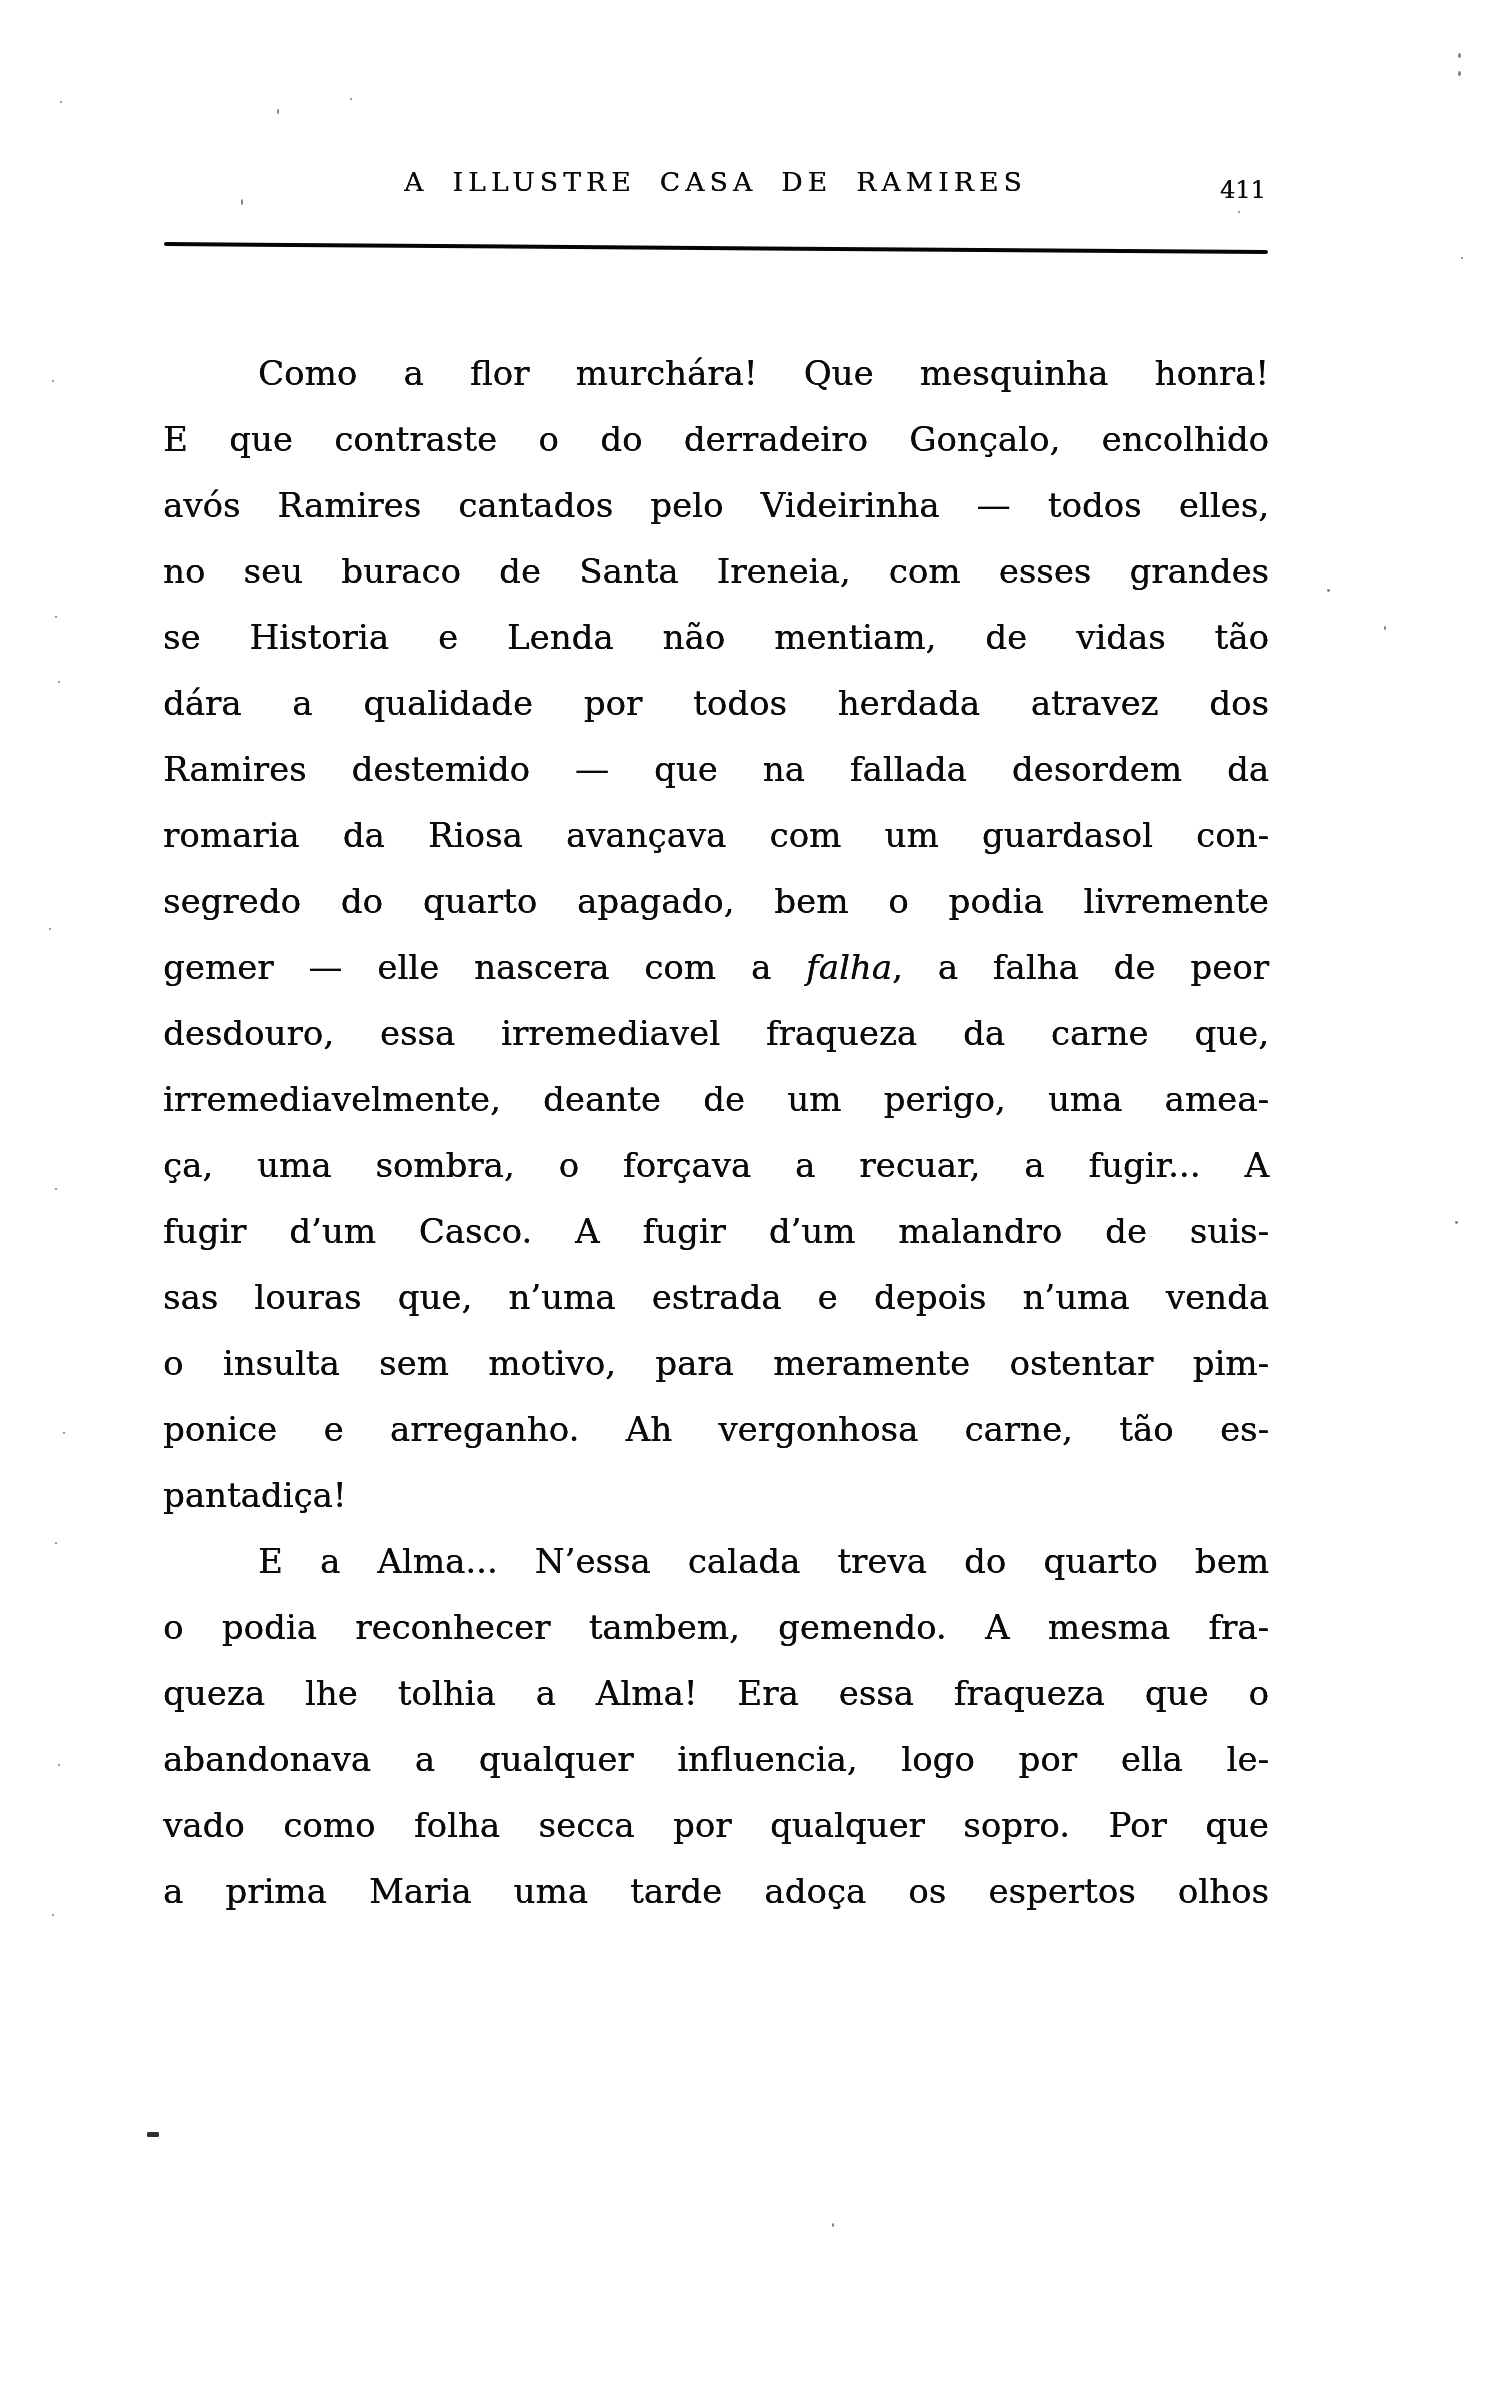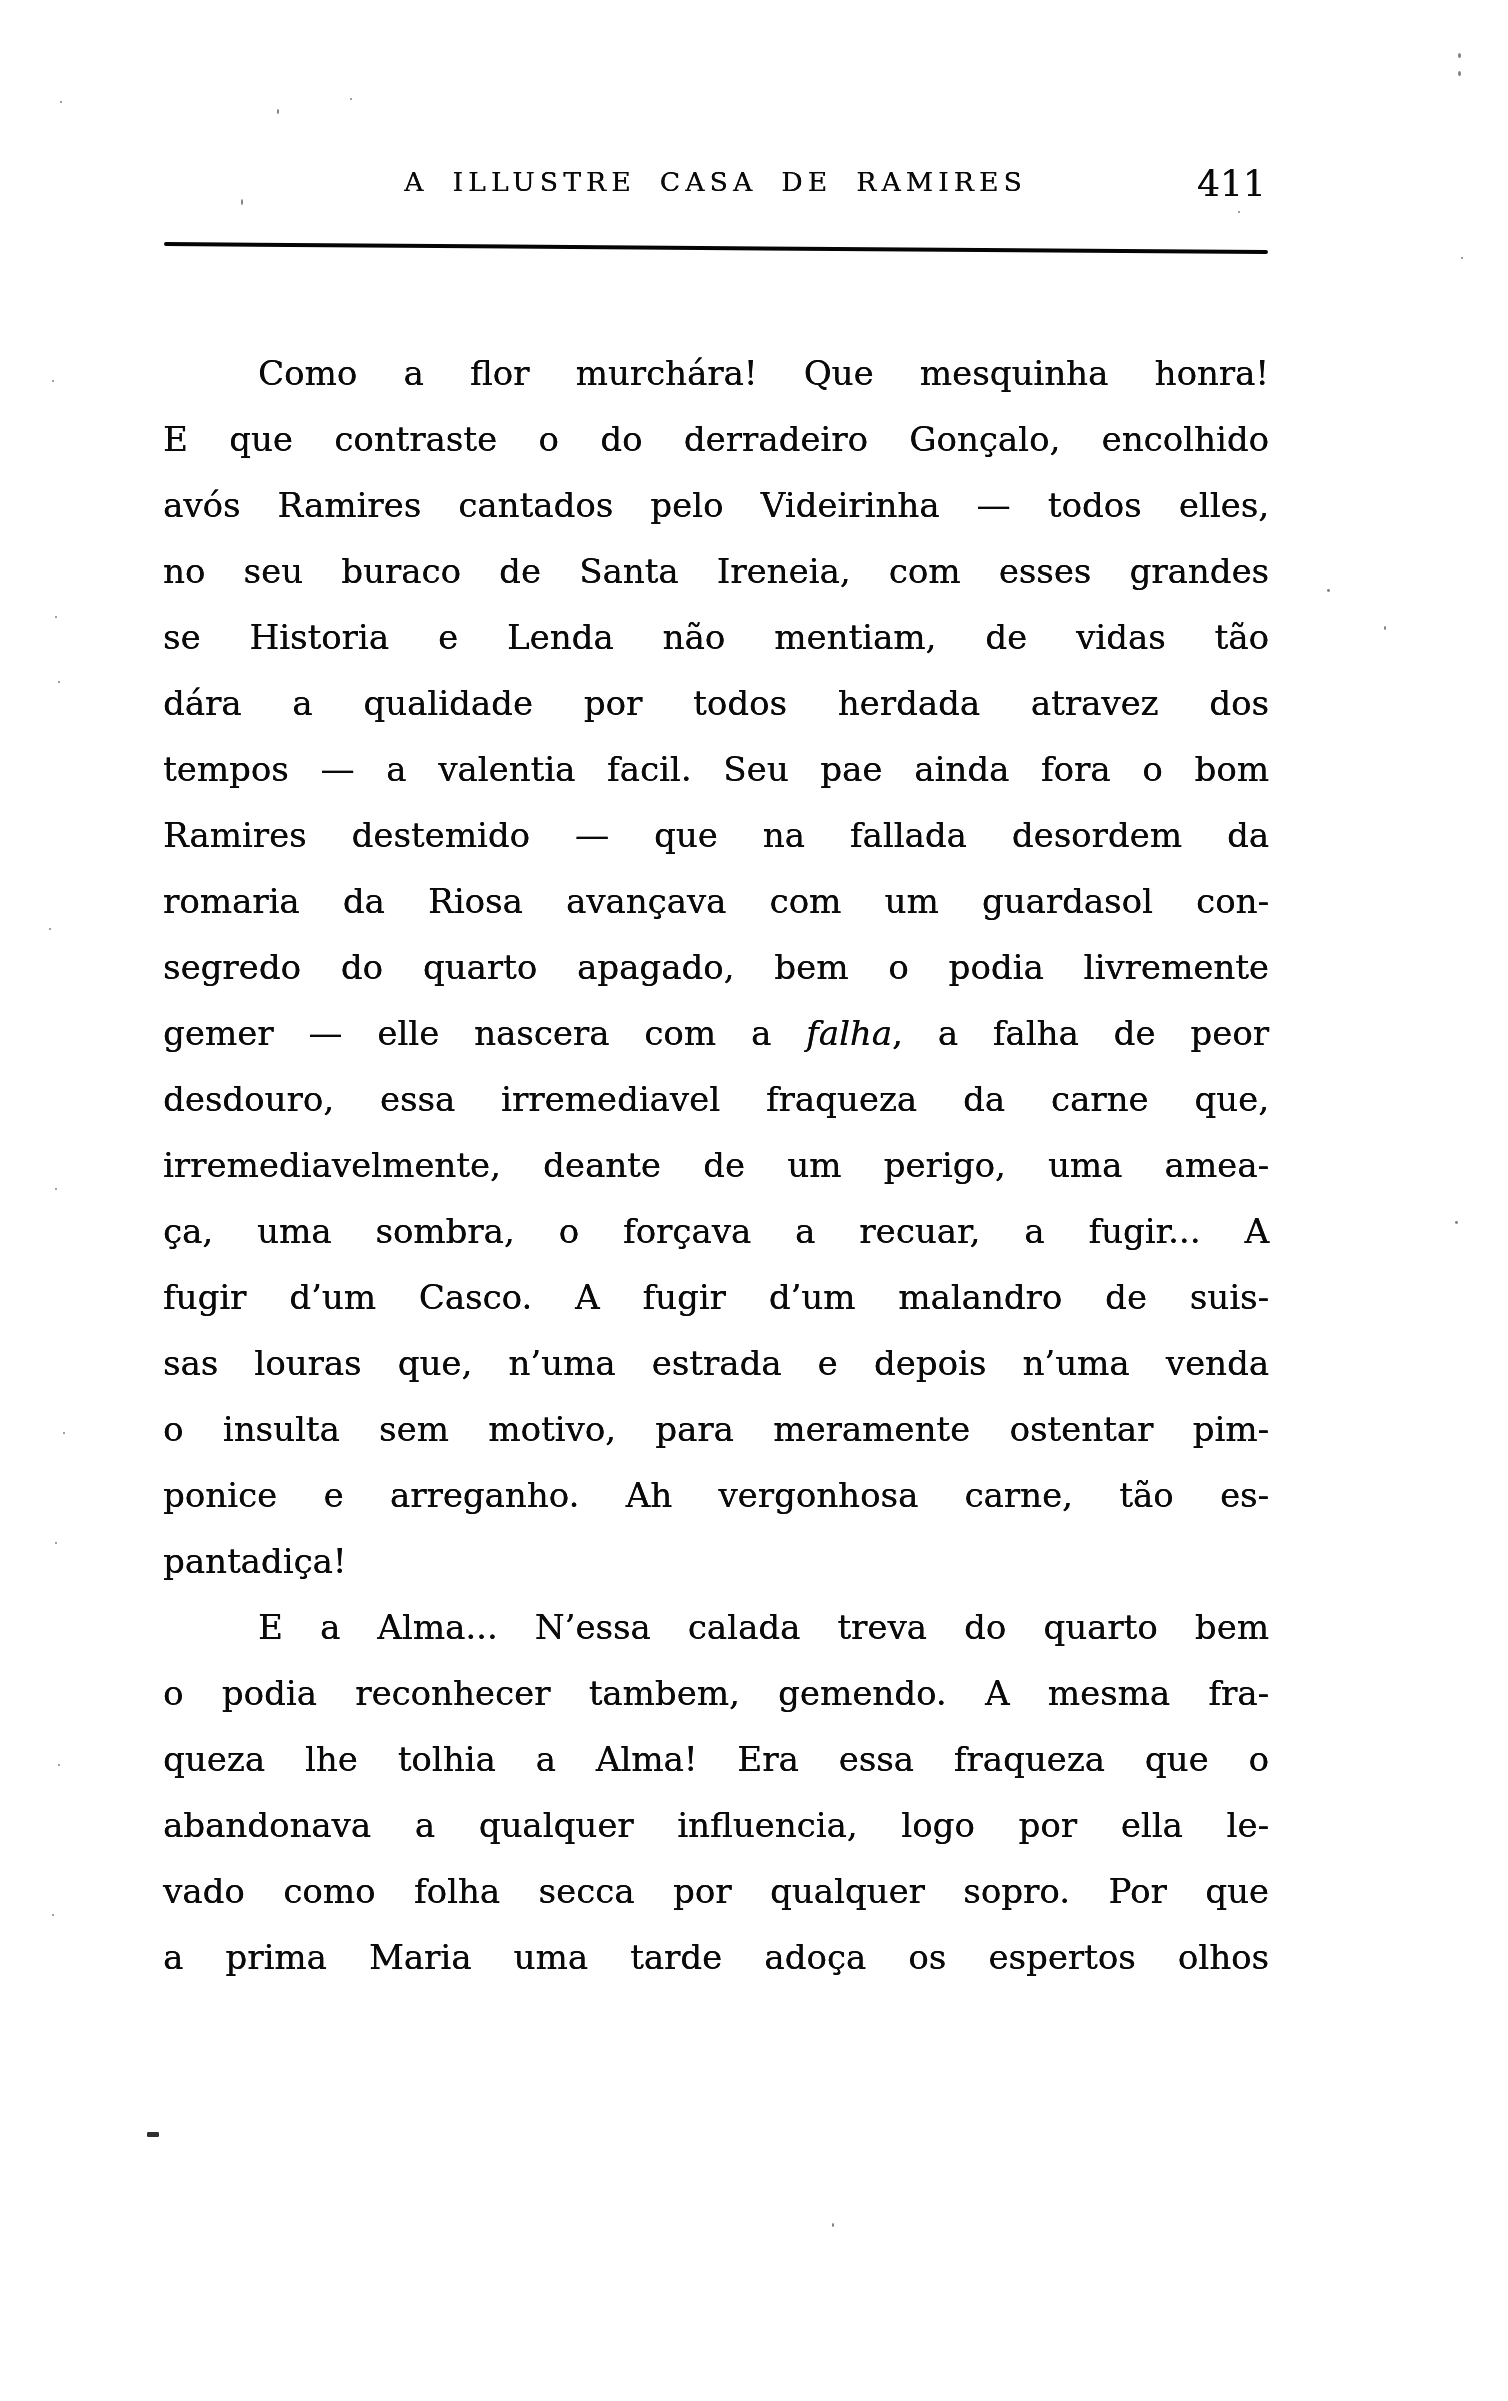--- a/index.html
+++ b/index.html
@@ -32,21 +32,21 @@
     font-size: 26.5px;
     letter-spacing: 5.2px;
     word-spacing: 10.4px;
     white-space: nowrap;
     text-shadow: 0.2px 0 0 #0a0a0a;
   }
   .page-number {
     position: absolute;
     right: 1.2px;
     bottom: -2.3px;
-    font-size: 36px;
+    font-size: 24px;
     text-shadow: 0.2px 0 0 #0a0a0a;
   }
   
   .rule {
     position: absolute;
     left: 164px;
     top: 242px;
     width: 1104px;
     height: 4px;
     background: #050505;
@@ -92,21 +92,20 @@
   <div class="rule"></div>
 
   <div class="body-text">
       <div class="paragraph">
         <div class="line indent"><span>Como a flor murchára! Que mesquinha honra!</span></div>
         <div class="line"><span>E que contraste o do derradeiro Gonçalo, encolhido</span></div>
         <div class="line"><span>avós Ramires cantados pelo Videirinha — todos elles,</span></div>
         <div class="line"><span>no seu buraco de Santa Ireneia, com esses grandes</span></div>
         <div class="line"><span>se Historia e Lenda não mentiam, de vidas tão</span></div>
         <div class="line"><span>dára a qualidade por todos herdada atravez dos</span></div>
-        <div class="line"><span>tempos — a valentia facil. Seu pae ainda fora o bom</span></div>
         <div class="line"><span>Ramires destemido — que na fallada desordem da</span></div>
         <div class="line"><span>romaria da Riosa avançava com um guardasol con-</span></div>
         <div class="line"><span>segredo do quarto apagado, bem o podia livremente</span></div>
         <div class="line"><span>gemer — elle nascera com a </span><em>falha</em><span>, a falha de peor</span></div>
         <div class="line"><span>desdouro, essa irremediavel fraqueza da carne que,</span></div>
         <div class="line"><span>irremediavelmente, deante de um perigo, uma amea-</span></div>
         <div class="line"><span>ça, uma sombra, o forçava a recuar, a fugir... A</span></div>
         <div class="line"><span>fugir d’um Casco. A fugir d’um malandro de suis-</span></div>
         <div class="line"><span>sas louras que, n’uma estrada e depois n’uma venda</span></div>
         <div class="line"><span>o insulta sem motivo, para meramente ostentar pim-</span></div>

